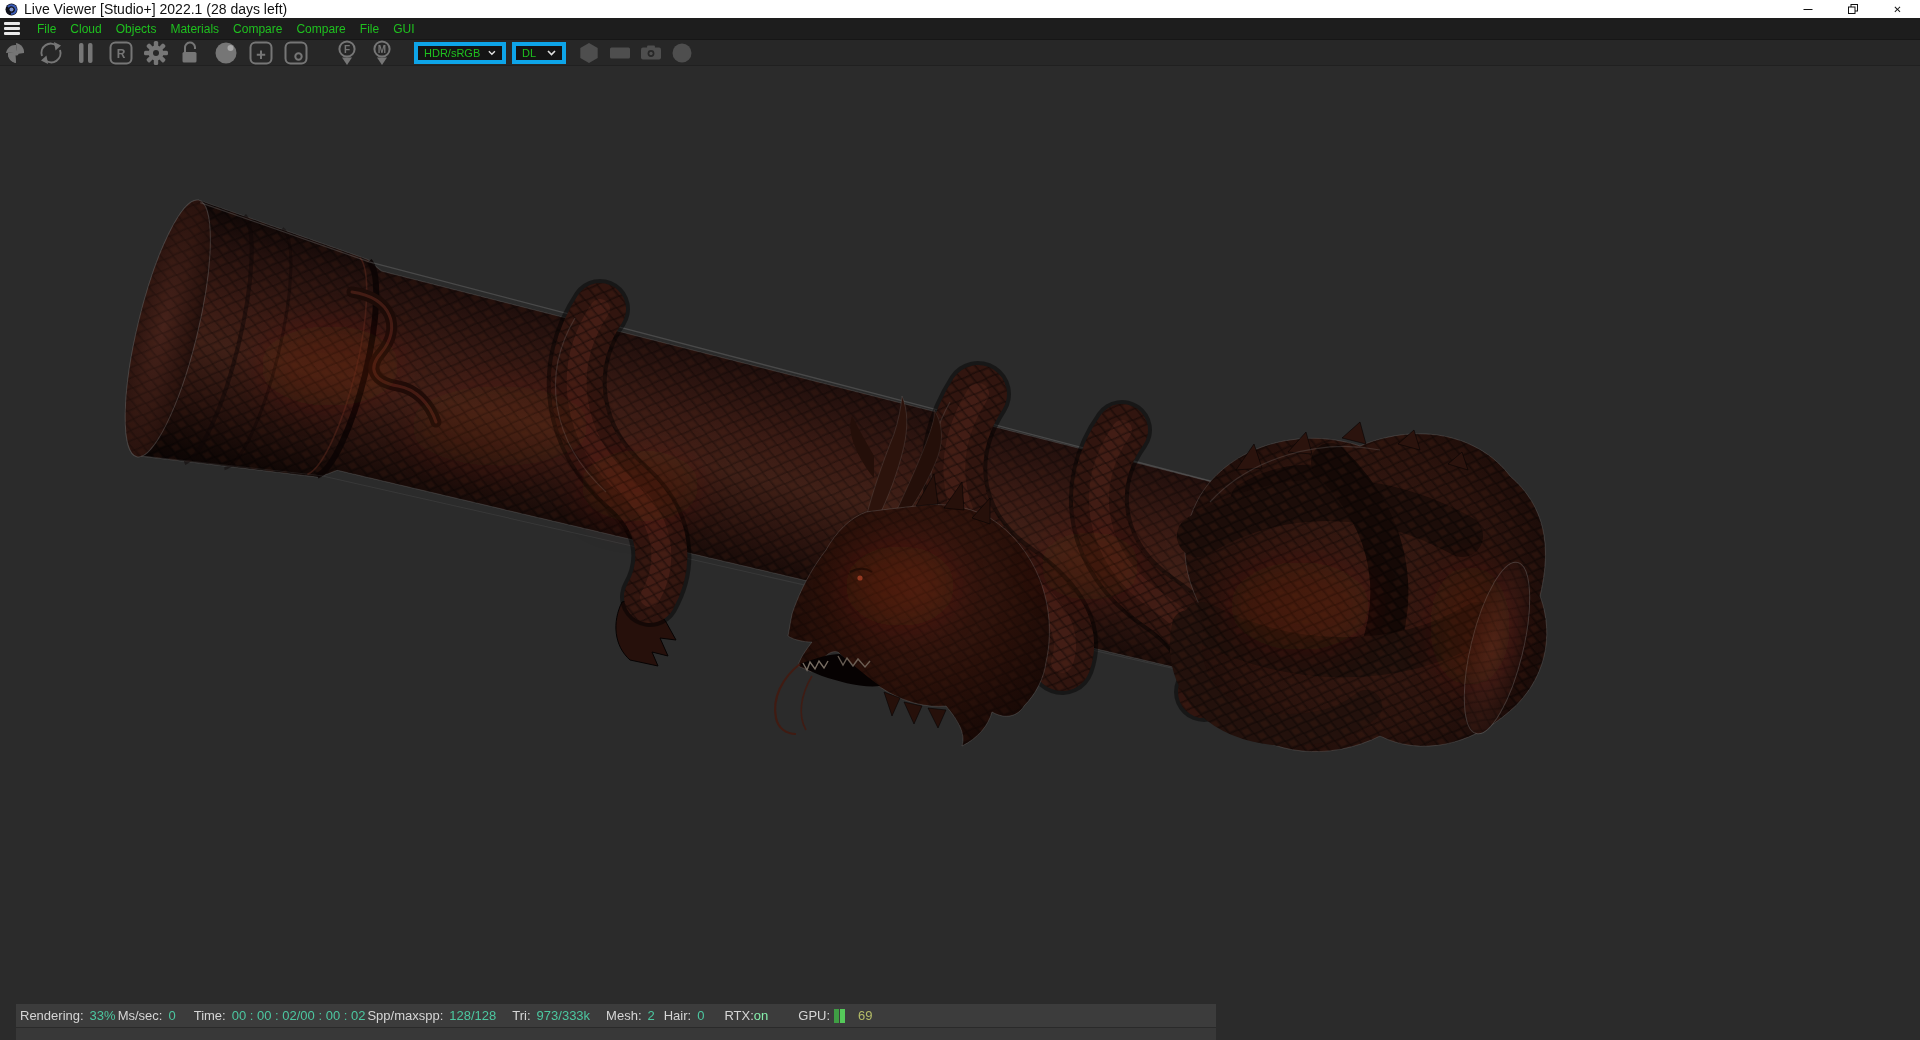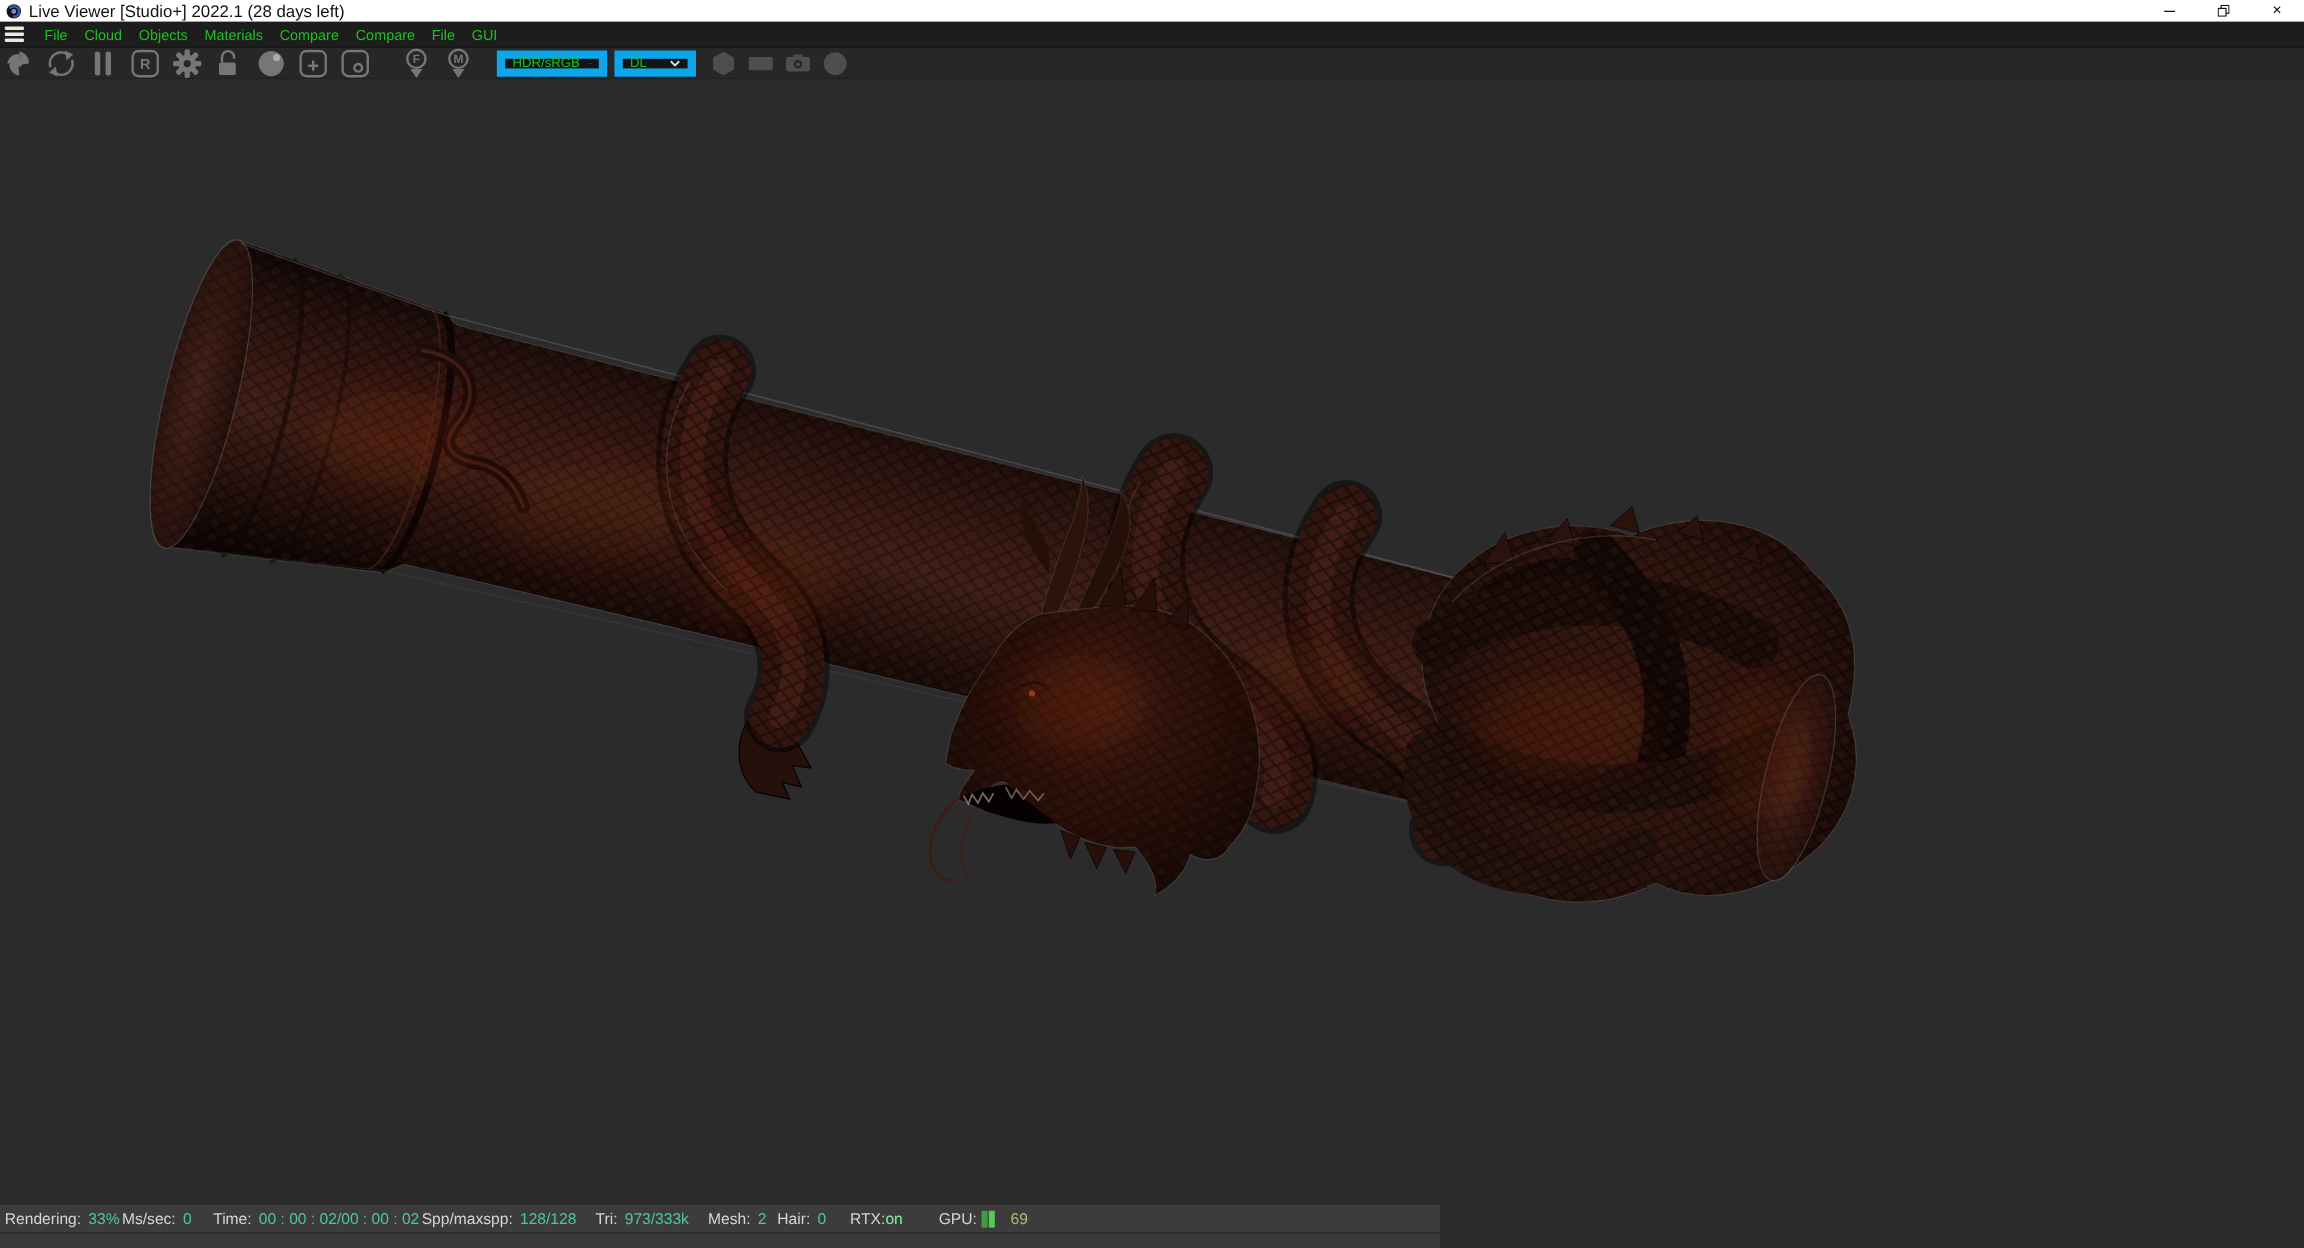--- a/index.html
+++ b/index.html
@@ -23,33 +23,33 @@
   
   .toolbar { height:27px; background:#272727; border-top:1px solid #161616; border-bottom:1px solid #202020;
              display:flex; align-items:center; padding-left:3px; }
   .tb-icon { width:26px; height:26px; display:flex; align-items:center; justify-content:center; margin-right:9px; }
   .tb-icon svg { display:block; }
   .ico { stroke:#767676; fill:none; stroke-width:2; }
   .ico-fill { fill:#767676; stroke:none; }
   .ico-dis { fill:#4e4e4e; stroke:none; }
   .ico-letter { fill:#767676; font-size:12px; font-weight:bold; font-family:"Liberation Sans",sans-serif; }
   .pin-letter { fill:#767676; font-size:10px; font-weight:bold; font-family:"Liberation Sans",sans-serif; }
-  .dropdown { height:22px; background:#141414; border:7px solid #0ea5e9; display:flex; align-items:center;
+  .dropdown { height:22px; background:#141414; border:4px solid #0ea5e9; display:flex; align-items:center;
               padding:0 6px; margin-right:6px; }
   .dropdown .dd-value { color:#1fc11f; font-size:11px; flex:1; }
   .dropdown svg { margin-left:8px; }
   .dd-colorspace { width:92px; margin-left:10px; }
-  .dd-mode { width:68px; margin-right:10px; }
+  .dd-mode { width:54px; margin-right:10px; }
 
   
   .viewport { position:relative; width:1920px; height:974px; background:#2b2b2b; overflow:hidden; }
   .viewport svg.render { position:absolute; left:0; top:0; }
 
   
-  .statusbar { position:absolute; left:0; bottom:0; width:1200px; z-index:5;text-align:center; }
+  .statusbar { position:absolute; left:16px; bottom:0; width:1200px; z-index:5;text-align:center; }
   .status-row { height:23px; background:#3c3c3c; display:flex; align-items:center; padding-left:4px;
                 font-size:13px; color:#d6d6d6; white-space:nowrap; }
   .status-track { height:13px; background:#383838; border-top:1px solid #2a2a2a; }
   .sv { color:#4cc7a0; margin-left:6px; }
   .sl { margin-left:0; }
   .ml10{margin-left:2px} .ml16{margin-left:16px} .ml18{margin-left:18px}
   .ml9{margin-left:9px} .ml20{margin-left:20px} .ml30{margin-left:30px}
   .rtx-on { color:#86efac; }
   .gpu-meter { display:inline-flex; align-items:flex-end; height:15px; margin-left:4px; }
   .gpu-meter i { display:block; width:5px; height:14px; margin-right:1px; }

